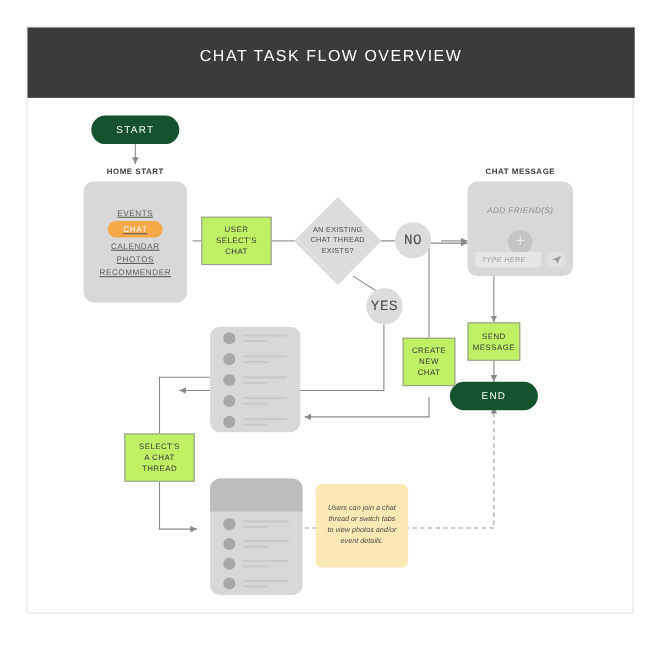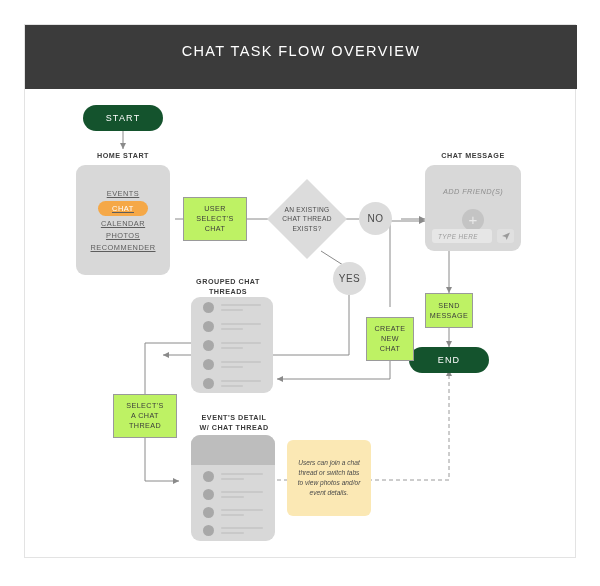--- a/index.html
+++ b/index.html
@@ -15,21 +15,21 @@
   svg.wires{position:absolute;left:0;top:0;width:552px;height:534px;overflow:visible;}
   .node{position:absolute;box-sizing:border-box;}
   .caption{position:absolute;text-align:center;font-size:7.2px;font-weight:bold;color:#3b3b3b;
            letter-spacing:.5px;line-height:10px;}
   .pill{background:#14532d;border-radius:999px;color:#fff;display:flex;align-items:center;
         justify-content:center;font-size:9px;letter-spacing:1.2px;}
   .rect{background:#bef264;border:1px solid #9a9a9a;display:flex;align-items:center;
         justify-content:center;text-align:center;font-size:7.2px;color:#3b3b3b;
         letter-spacing:.4px;line-height:10px;}
   .circle{background:#dcdcdc;border-radius:50%;display:flex;align-items:center;
-          justify-content:center;font-size:10px;color:#4a4a4a;letter-spacing:.5px;}
+          justify-content:center;font-size:13px;color:#4a4a4a;letter-spacing:.5px;font-family:Liberation Mono, monospace;}
   .phone{background:#d8d8d8;border-radius:9px;}
   .homelist{position:absolute;left:0;top:0;width:100%;height:100%;display:flex;
             flex-direction:column;align-items:center;justify-content:center;gap:3px;
             font-size:7.4px;color:#5d5d5d;letter-spacing:.5px;text-decoration:underline;}
   .chatpill{background:#f5a847;color:#fff;border-radius:999px;padding:3px 14px;font-size:7.4px;
             letter-spacing:.6px;}
   .cc-label{position:absolute;top:22px;left:0;width:100%;text-align:center;font-size:7.4px;
             font-style:italic;color:#8f8f8f;letter-spacing:.4px;}
   .plusbtn{position:absolute;top:44px;left:50%;margin-left:-11px;width:22px;height:22px;
            border-radius:50%;background:#c4c4c4;color:#e9e9e9;font-size:15px;line-height:21px;
@@ -142,25 +142,24 @@
   </div>
 
   <div class="node rect" style="left:400px;top:268px;width:48px;height:35px;justify-content:center;">
     <span>SEND<br>MESSAGE</span>
   </div>
 
   <div class="node pill" style="left:384px;top:322px;width:80px;height:26px;">
     <span>END</span>
   </div>
 
-  <div class="node rect" style="left:341px;top:292px;width:48px;height:44px;">
+  <div class="node rect" style="left:341px;top:282px;width:48px;height:44px;">
     <span>CREATE<br>NEW<br>CHAT</span>
   </div>
 
-  <div class="caption" style="left:154px;top:252px;width:98px;">GROUPED CHAT<br>THREADS</div>
   <div class="node phone" style="left:166px;top:272px;width:82px;height:96px;">
     <div class="rows">
       <div class="row">
             <span class="dot"></span>
             <span class="bars">
               <span class="bar"></span>
               <span class="bar short"></span>
             </span>
           </div>
       <div class="row">
@@ -191,21 +190,20 @@
               <span class="bar short"></span>
             </span>
           </div>
     </div>
   </div>
 
   <div class="node rect" style="left:88px;top:369px;width:64px;height:44px;">
     <span>SELECT'S<br>A CHAT<br>THREAD</span>
   </div>
 
-  <div class="caption" style="left:154px;top:388px;width:110px;">EVENT'S DETAIL<br>W/ CHAT THREAD</div>
   <div class="node phone" style="left:166px;top:410px;width:84px;height:106px;">
     <div class="evthead"></div>
     <div class="rows" style="padding-top:30px;gap:7px;">
       <div class="row">
             <span class="dot"></span>
             <span class="bars">
               <span class="bar"></span>
               <span class="bar short"></span>
             </span>
           </div>

